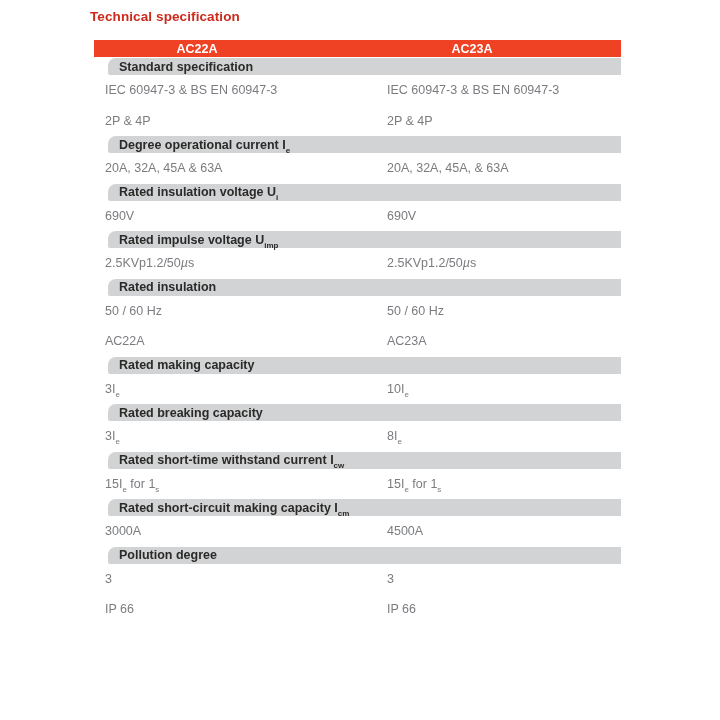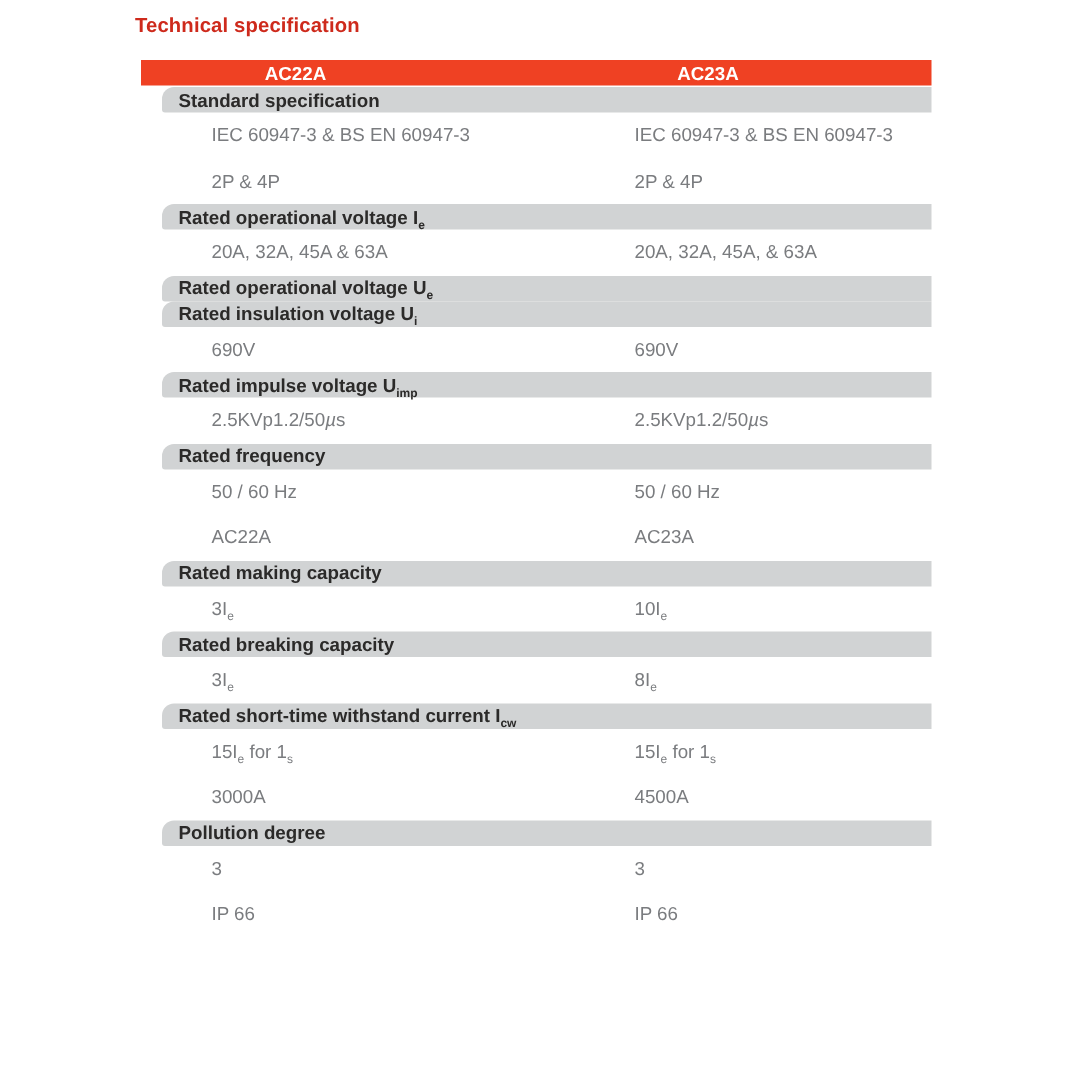--- a/index.html
+++ b/index.html
@@ -40,21 +40,20 @@
   .band-label{
     font-size:12.5px;font-weight:bold;white-space:nowrap;
     color:var(--header-text,#2b2a29);
   }
 
   .vals{position:relative;height:30.5px;}
   .val{
     position:absolute;top:50%;transform:translateY(-50%);
     font-size:12.5px;white-space:nowrap;
     color:var(--value-text,#7a7c7f);
-    margin-left:36px;
   }
   .val1{left:11px;}
   .val2{left:293px;}
 
   sub.sub{font-size:8px;line-height:0;}
   i.it{font-style:italic;}
 </style>
 </head>
 <body>
 
@@ -79,32 +78,29 @@
 
   <div class="section">
     <div class="vals">
       <span class="val val1"><span class="">2P &amp; 4P</span></span>
       <span class="val val2"><span class="">2P &amp; 4P</span></span>
     </div>
   </div>
 
   <div class="section">
     <div class="band">
-      <span class="band-label"><span class="">Rated operational voltage I</span><sub class="sub">e</sub></span>
+      <span class="band-label"><span class="">Degree operational current I</span><sub class="sub">e</sub></span>
     </div>
     <div class="vals">
       <span class="val val1"><span class="">20A, 32A, 45A &amp; 63A</span></span>
       <span class="val val2"><span class="">20A, 32A, 45A, &amp; 63A</span></span>
     </div>
   </div>
 
   <div class="section">
-    <div class="band">
-      <span class="band-label"><span class="">Rated operational voltage U</span><sub class="sub">e</sub></span>
-    </div>
   </div>
 
   <div class="section">
     <div class="band">
       <span class="band-label"><span class="">Rated insulation voltage U</span><sub class="sub">i</sub></span>
     </div>
     <div class="vals">
       <span class="val val1"><span class="">690V</span></span>
       <span class="val val2"><span class="">690V</span></span>
     </div>
@@ -115,21 +111,21 @@
       <span class="band-label"><span class="">Rated impulse voltage U</span><sub class="sub">imp</sub></span>
     </div>
     <div class="vals">
       <span class="val val1"><span class="">2.5KVp1.2/50</span><i class="it">µ</i><span class="">s</span></span>
       <span class="val val2"><span class="">2.5KVp1.2/50</span><i class="it">µ</i><span class="">s</span></span>
     </div>
   </div>
 
   <div class="section">
     <div class="band">
-      <span class="band-label"><span class="">Rated frequency</span></span>
+      <span class="band-label"><span class="">Rated insulation</span></span>
     </div>
     <div class="vals">
       <span class="val val1"><span class="">50 / 60 Hz</span></span>
       <span class="val val2"><span class="">50 / 60 Hz</span></span>
     </div>
   </div>
 
   <div class="section">
     <div class="vals">
       <span class="val val1"><span class="">AC22A</span></span>
@@ -161,20 +157,23 @@
     <div class="band">
       <span class="band-label"><span class="">Rated short-time withstand current I</span><sub class="sub">cw</sub></span>
     </div>
     <div class="vals">
       <span class="val val1"><span class="">15I</span><sub class="sub">e</sub><span class=""> for 1</span><sub class="sub">s</sub></span>
       <span class="val val2"><span class="">15I</span><sub class="sub">e</sub><span class=""> for 1</span><sub class="sub">s</sub></span>
     </div>
   </div>
 
   <div class="section">
+    <div class="band">
+      <span class="band-label"><span class="">Rated short-circuit making capacity I</span><sub class="sub">cm</sub></span>
+    </div>
     <div class="vals">
       <span class="val val1"><span class="">3000A</span></span>
       <span class="val val2"><span class="">4500A</span></span>
     </div>
   </div>
 
   <div class="section">
     <div class="band">
       <span class="band-label"><span class="">Pollution degree</span></span>
     </div>

